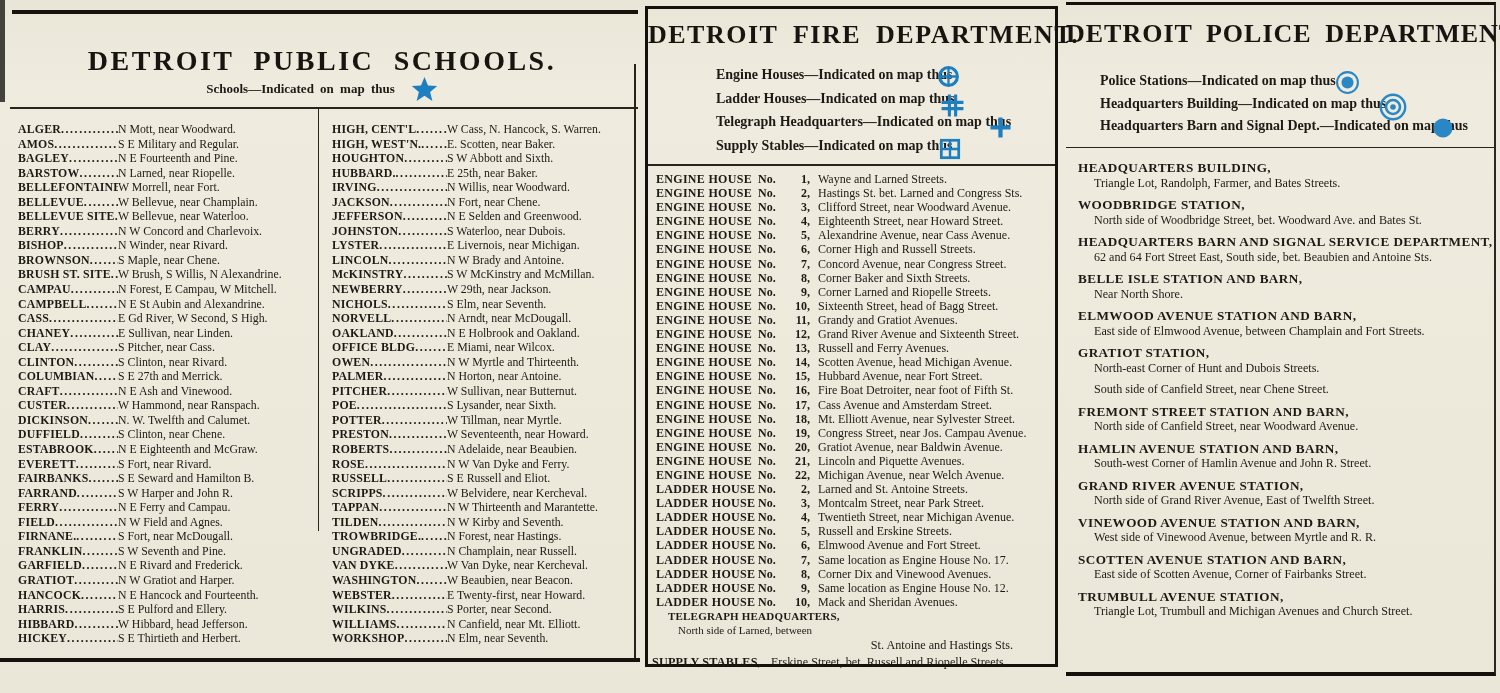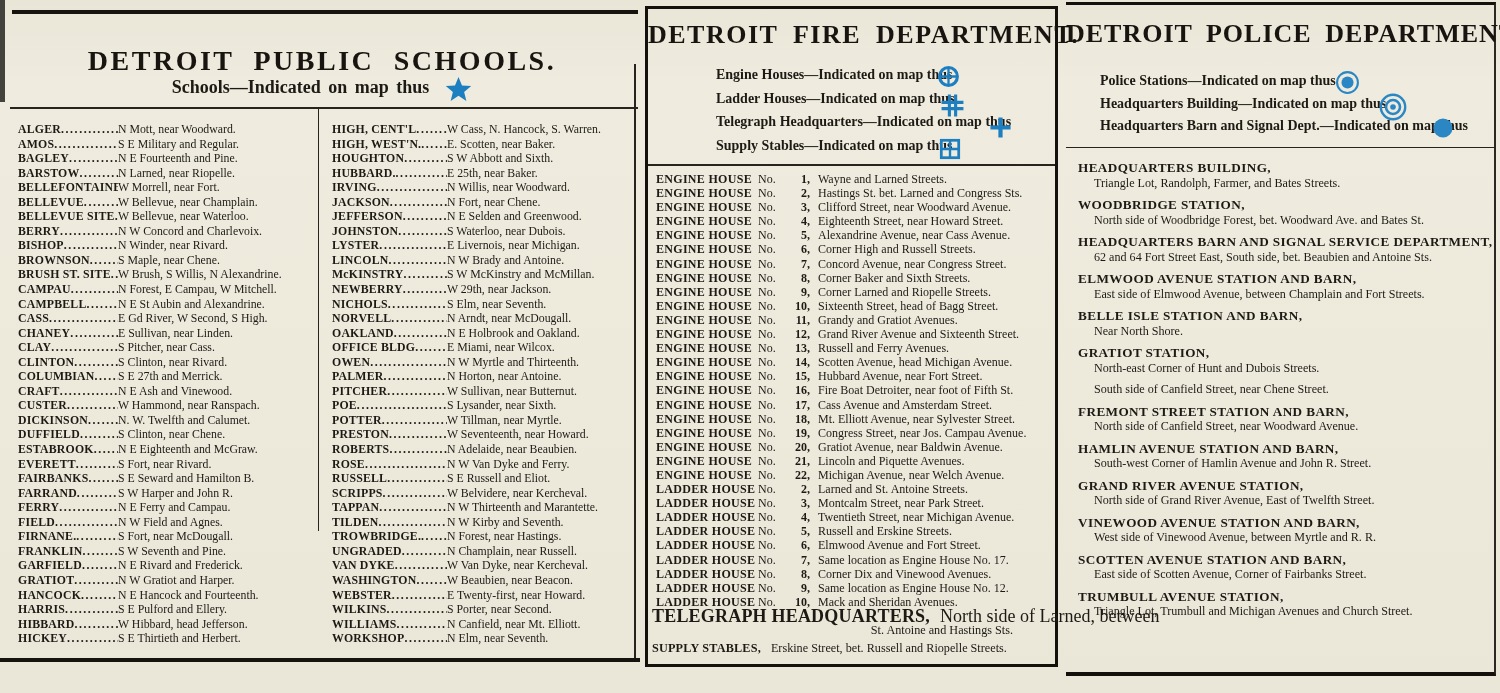--- a/index.html
+++ b/index.html
@@ -10,21 +10,21 @@
   .rule{background:#28241d;}
   .thick{background:#16130e;}
 
   
   .schools{position:absolute;left:6px;top:0;width:632px;height:693px;}
   .schools .top-rule{position:absolute;top:10px;left:6px;right:0;height:3.5px;}
   .sec-title{position:absolute;left:0;width:100%;text-align:center;font-weight:700;
              letter-spacing:2.5px;word-spacing:10px;color:#181410;white-space:nowrap;}
   .schools .sec-title{top:26px;font-size:28px;}
   .schools .sub{position:absolute;top:76px;width:100%;text-align:center;
-                font-size:18px;font-weight:700;word-spacing:3px;}
+                font-size:13px;font-weight:700;word-spacing:3px;}
   .schools .sub svg{vertical-align:-9px;margin-left:16px;}
   .schools .mid-rule{position:absolute;top:107px;left:4px;width:628px;height:1.6px;}
   .schools .right-rule{position:absolute;top:64px;left:628px;width:1.6px;height:597px;}
   .schools .bottom-rule{position:absolute;top:658px;left:-6px;width:640px;height:4px;}
   .cols{position:absolute;top:109px;left:0;width:630px;height:422px;display:flex;font-family:Liberation Serif, serif;}
   .scol{box-sizing:border-box;}
   .scol.c1{width:312px;padding:13px 0 0 12px;}
   .scol.c2{width:318px;padding:13px 0 0 13px;border-left:1.6px solid #28241d;}
   .srow{display:flex;line-height:14.55px;font-size:11.8px;white-space:nowrap;}
   .snw{display:flex;overflow:hidden;flex:none;}
@@ -45,24 +45,24 @@
           box-sizing:border-box;white-space:nowrap;}
   .legrow .lic{position:absolute;top:-2px;}
   .fire .i-engine{left:289px;}
   .fire .i-ladder{left:292px;top:2px;}
   .fire .i-plus{left:341px;top:2px;}
   .fire .i-supply{left:291px;top:0;}
   .fire .leg-rule{margin-top:3px;height:1.6px;width:100%;}
   .flist{margin-top:6px;padding-left:8px;}
   .frow{display:flex;line-height:14.1px;font-size:12px;white-space:nowrap;}
   .flabel{width:102px;font-weight:700;letter-spacing:.3px;flex:none;}
-  .fno{width:26px;font-weight:400;flex:none;}
+  .fno{width:26px;font-weight:700;flex:none;}
   .fnum{width:26px;text-align:right;font-weight:700;flex:none;}
   .floc{margin-left:8px;}
-  .tele1{display:flex;padding-left:4px;line-height:14.5px;font-size:18px;white-space:nowrap;}
+  .tele1{display:flex;padding-left:20px;line-height:14.5px;font-size:11px;white-space:nowrap;flex-direction:column;}
   .tname{font-weight:700;letter-spacing:.2px;}
   .tloc{margin-left:10px;}
   .tele2{text-align:right;padding-right:42px;line-height:14.5px;font-size:12.2px;}
   .suprow{display:flex;margin-top:3px;padding-left:4px;line-height:14.5px;font-size:12.2px;white-space:nowrap;}
 
   
   .police{position:absolute;left:1066px;top:2px;width:430px;height:674px;box-sizing:border-box;
           border-top:3.5px solid #14110c;border-bottom:4px solid #14110c;border-right:2.5px solid #2b2722;}
   .police .sec-title{position:static;display:block;margin-top:14px;font-size:26px;
                      letter-spacing:1px;word-spacing:6px;}
@@ -968,36 +968,36 @@
     <div class="leg-rule rule"></div>
     <div class="plist">
 
         <div class="pentry">
           <div class="pname">HEADQUARTERS BUILDING,</div>
           <div class="pdesc">Triangle Lot, Randolph, Farmer, and Bates Streets.</div>
         </div>
 
         <div class="pentry">
           <div class="pname">WOODBRIDGE STATION,</div>
-          <div class="pdesc">North side of Woodbridge Forest, bet. Woodward Ave. and Bates St.</div>
+          <div class="pdesc">North side of Woodbridge Street, bet. Woodward Ave. and Bates St.</div>
         </div>
 
         <div class="pentry">
           <div class="pname">HEADQUARTERS BARN AND SIGNAL SERVICE DEPARTMENT,</div>
           <div class="pdesc">62 and 64 Fort Street East, South side, bet. Beaubien and Antoine Sts.</div>
         </div>
 
         <div class="pentry">
+          <div class="pname">BELLE ISLE STATION AND BARN,</div>
+          <div class="pdesc">Near North Shore.</div>
+        </div>
+
+        <div class="pentry">
           <div class="pname">ELMWOOD AVENUE STATION AND BARN,</div>
           <div class="pdesc">East side of Elmwood Avenue, between Champlain and Fort Streets.</div>
-        </div>
-
-        <div class="pentry">
-          <div class="pname">BELLE ISLE STATION AND BARN,</div>
-          <div class="pdesc">Near North Shore.</div>
         </div>
 
         <div class="pentry">
           <div class="pname">GRATIOT STATION,</div>
           <div class="pdesc">North-east Corner of Hunt and Dubois Streets.</div>
         </div>
 
         <div class="pentry">
           <div class="pdesc">South side of Canfield Street, near Chene Street.</div>
         </div>

